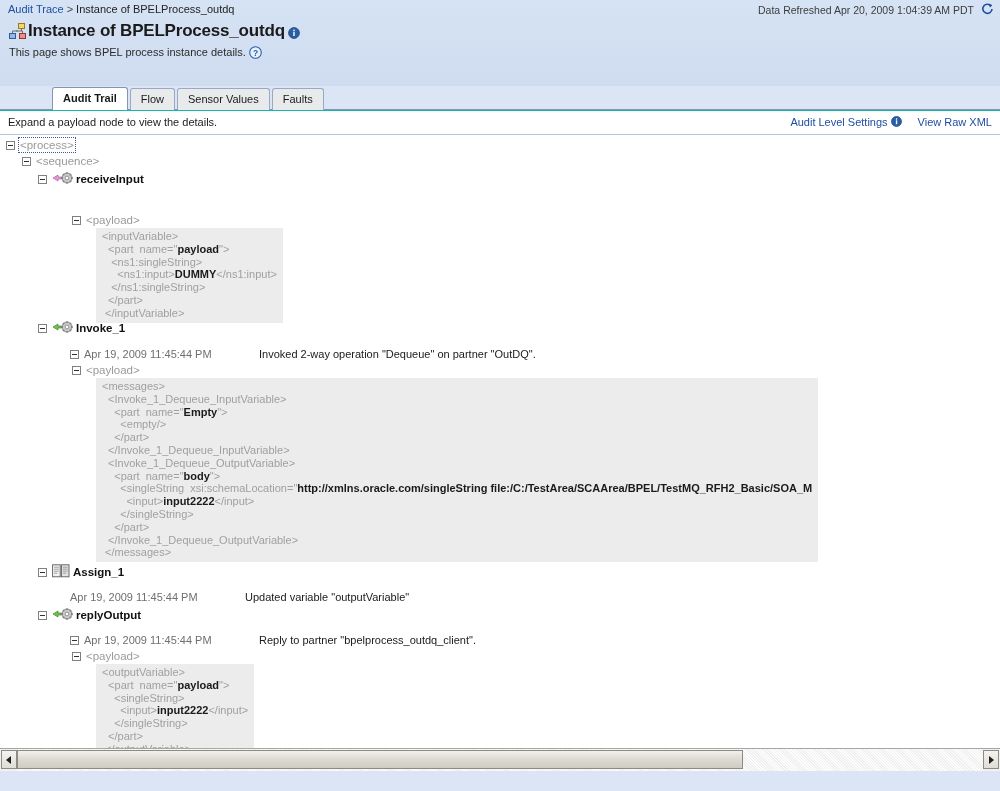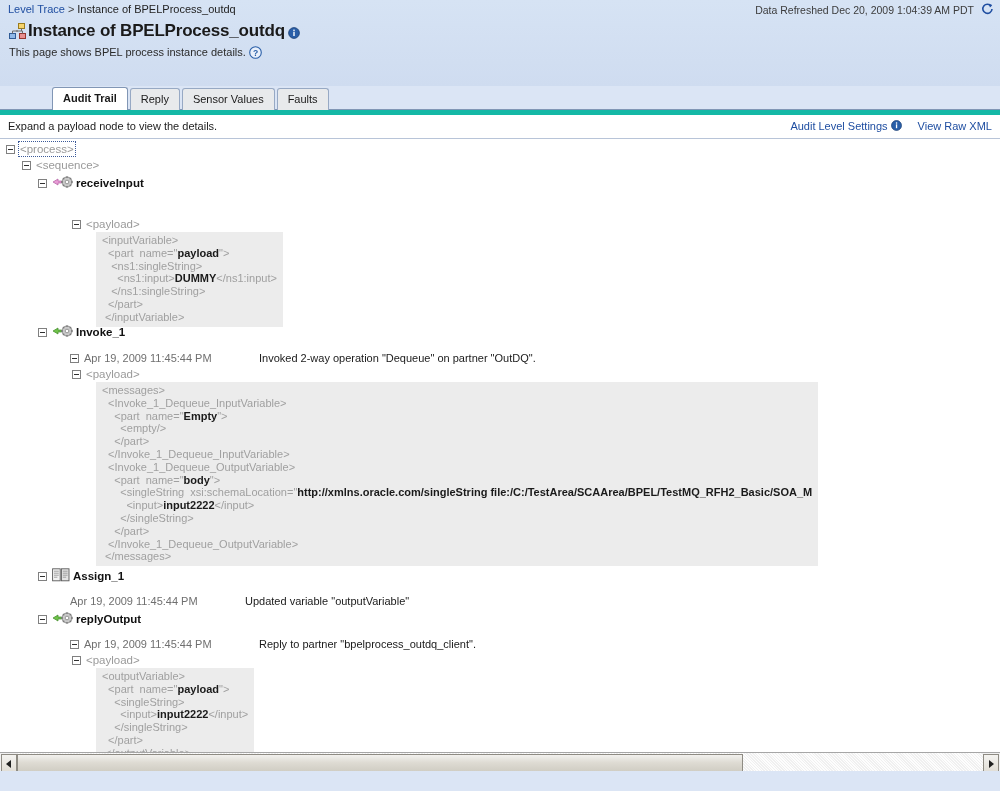--- a/index.html
+++ b/index.html
@@ -92,21 +92,21 @@
   .tabs-underline {
     position: absolute; left: 0; bottom: 0; width: 1000px;
     height: 1px; background: #8196b5;
   }
 
   
   .panel {
     position: absolute; left: 0; top: 110px;
     width: 1000px; height: 503px;
     background: #ffffff;
-    border-top: 5px solid #14b8a6;
+    border-top: 1px solid #14b8a6;
     box-sizing: border-box;
   }
   .toolbar {
     position: relative; height: 23px;
     border-bottom: 1px solid #b8c4d8;
     background: #ffffff;
   }
   .toolbar .hint {
     position: absolute; left: 8px; top: 5px;
     font-size: 11px; color: #1c1c1c;
@@ -217,24 +217,24 @@
   }
 </style>
 </head>
 <body>
 
 <div id="page">
 
   <div class="header-band">
 
     <div class="breadcrumb">
-      <a href="#">Level Trace</a><span class="sep">&gt;</span><span class="cur">Instance of BPELProcess_outdq</span>
-    </div>
-
-    <div class="refreshed">Data Refreshed Dec 20, 2009 1:04:39 AM PDT</div>
+      <a href="#">Audit Trace</a><span class="sep">&gt;</span><span class="cur">Instance of BPELProcess_outdq</span>
+    </div>
+
+    <div class="refreshed">Data Refreshed Apr 20, 2009 1:04:39 AM PDT</div>
     <span class="refresh-icon">
       <svg viewBox="0 0 14 14" width="14" height="14">
         <path d="M11.2 4.2 A4.6 4.6 0 1 0 12 7" fill="none" stroke="#1f4ea1" stroke-width="1.6"></path>
         <path d="M8.6 1.4 L12.2 3.0 L10.0 5.6 Z" fill="#1f4ea1"></path>
       </svg>
     </span>
 
     <div class="title-row">
       <span class="title-icon">
         <svg viewBox="0 0 20 20" width="20" height="20">
@@ -260,21 +260,21 @@
         </svg>
       </span>
     </div>
 
   </div>
 
   <div class="tabs-wrap">
     <div class="tabs-underline"></div>
     <div class="tabs">
       <div class="tab active">Audit Trail</div>
-      <div class="tab">Reply</div>
+      <div class="tab">Flow</div>
       <div class="tab">Sensor Values</div>
       <div class="tab">Faults</div>
     </div>
   </div>
 
   <div class="panel">
 
     <div class="toolbar">
       <div class="hint">Expand a payload node to view the details.</div>
       <div class="links">

